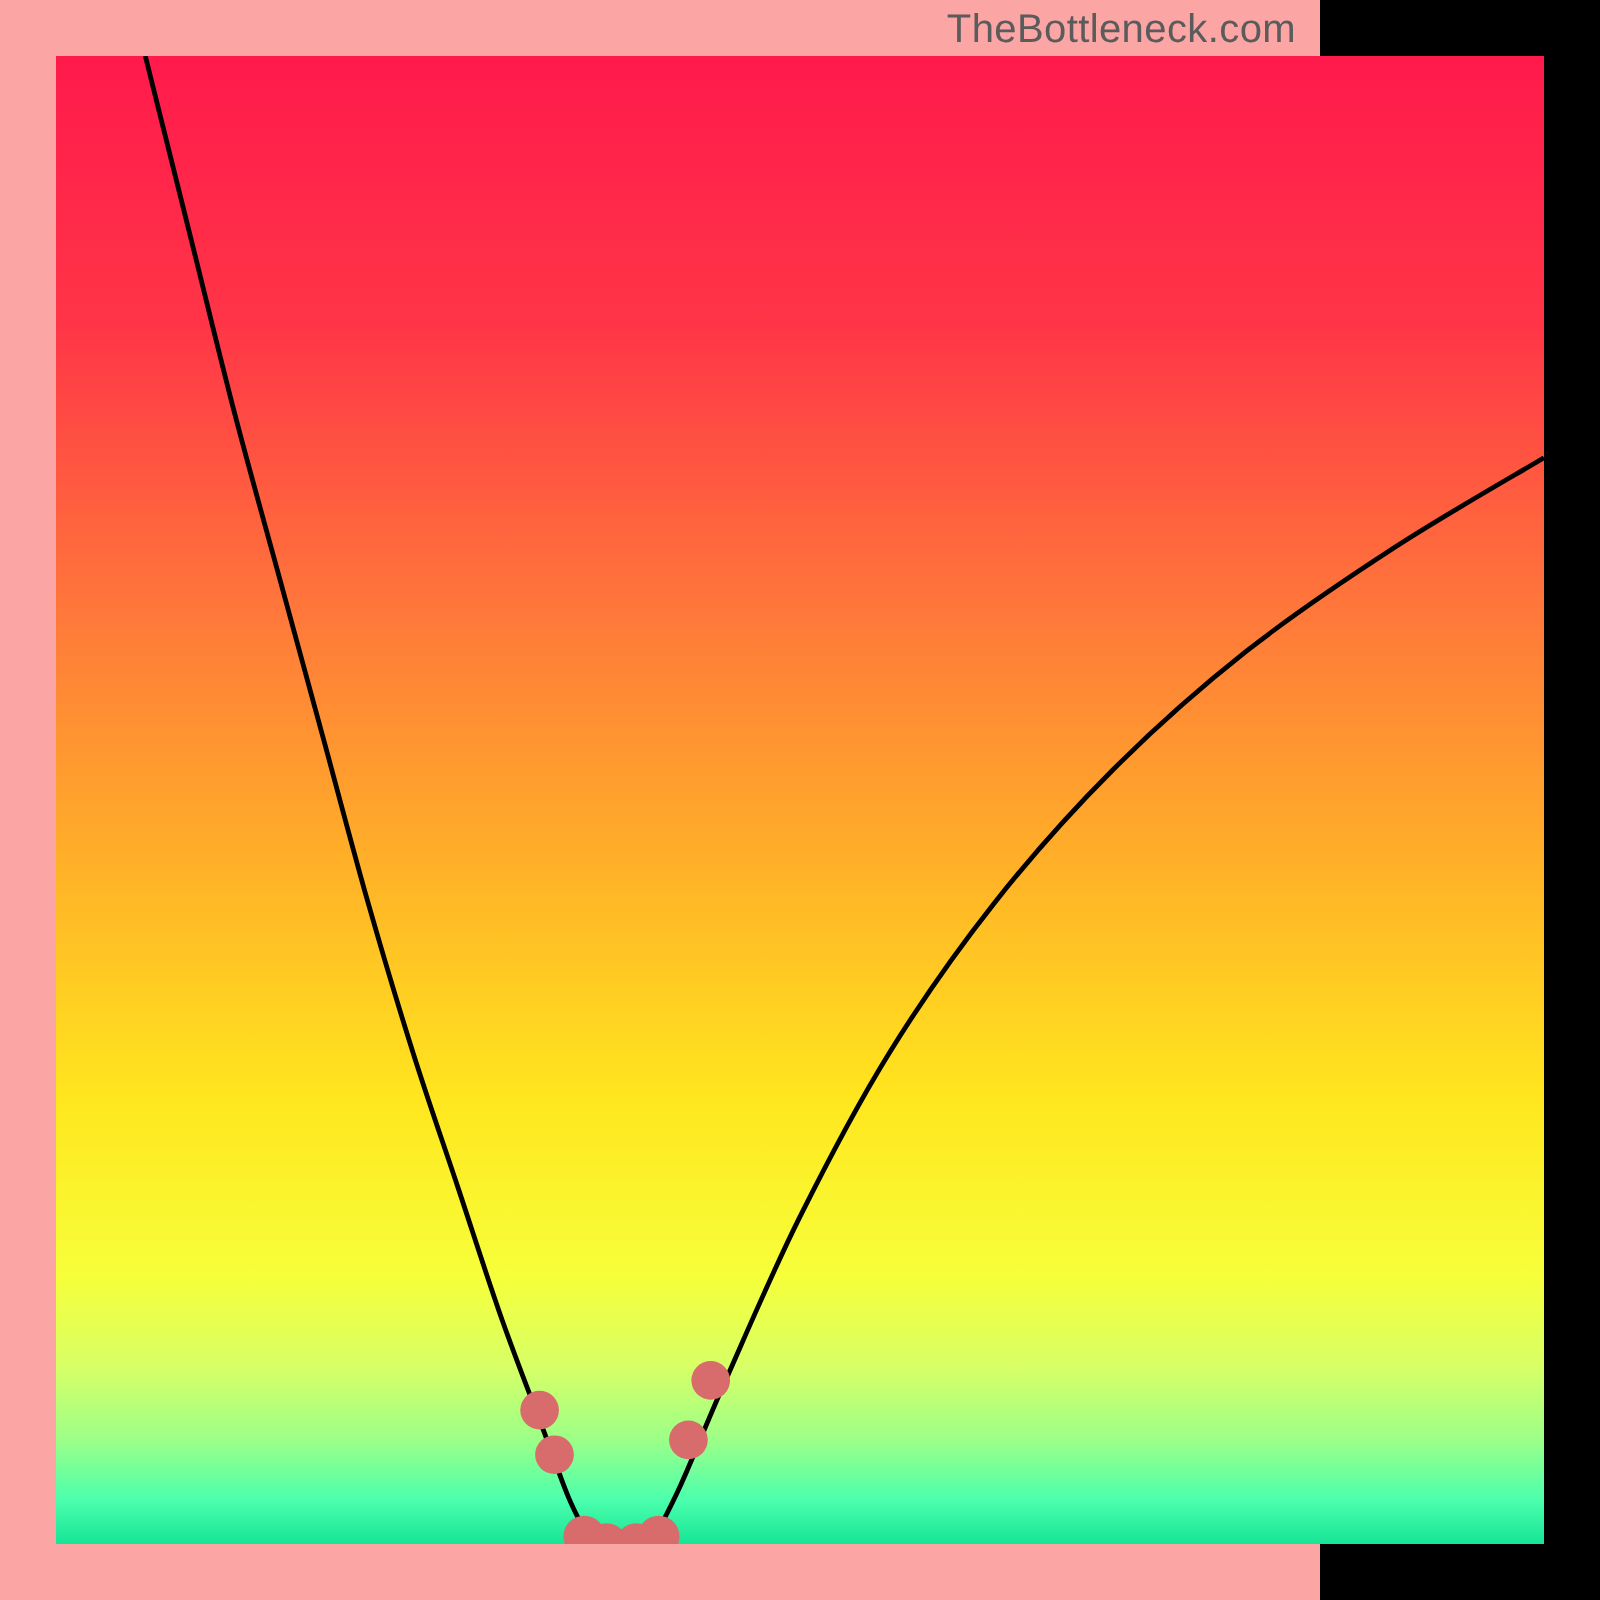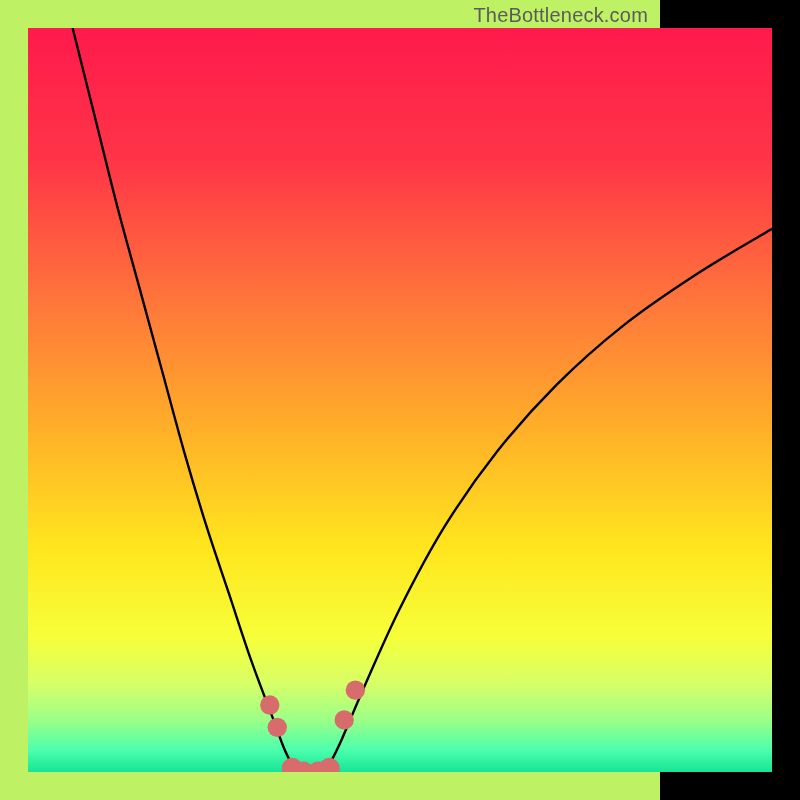--- a/index.html
+++ b/index.html
@@ -8,21 +8,21 @@
     width: 800px;
     height: 800px;
     background: #000;
     overflow: hidden;
     font-family: Arial, Helvetica, sans-serif;
   }
   .stage {
     position: relative;
     width: 660px;
     height: 800px;
-    background: #bef264;
+    background: #fca5a5;
   }
   .plot-area {
     position: absolute;
     left: 28px;
     top: 28px;
     width: 744px;
     height: 744px;
     overflow: hidden;
   }
   .gradient {

